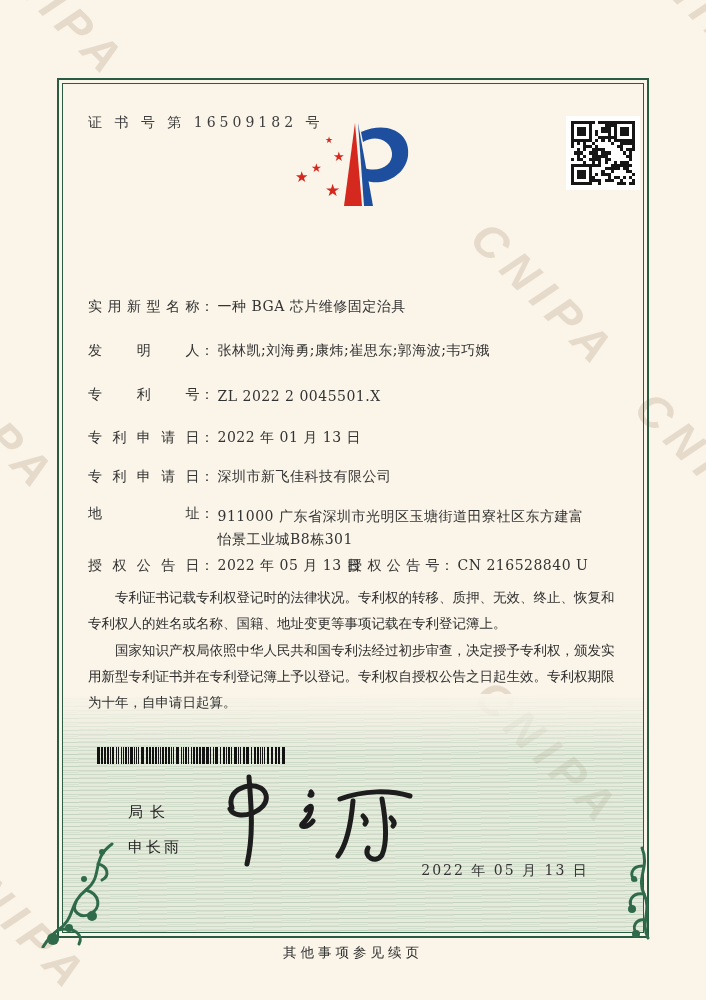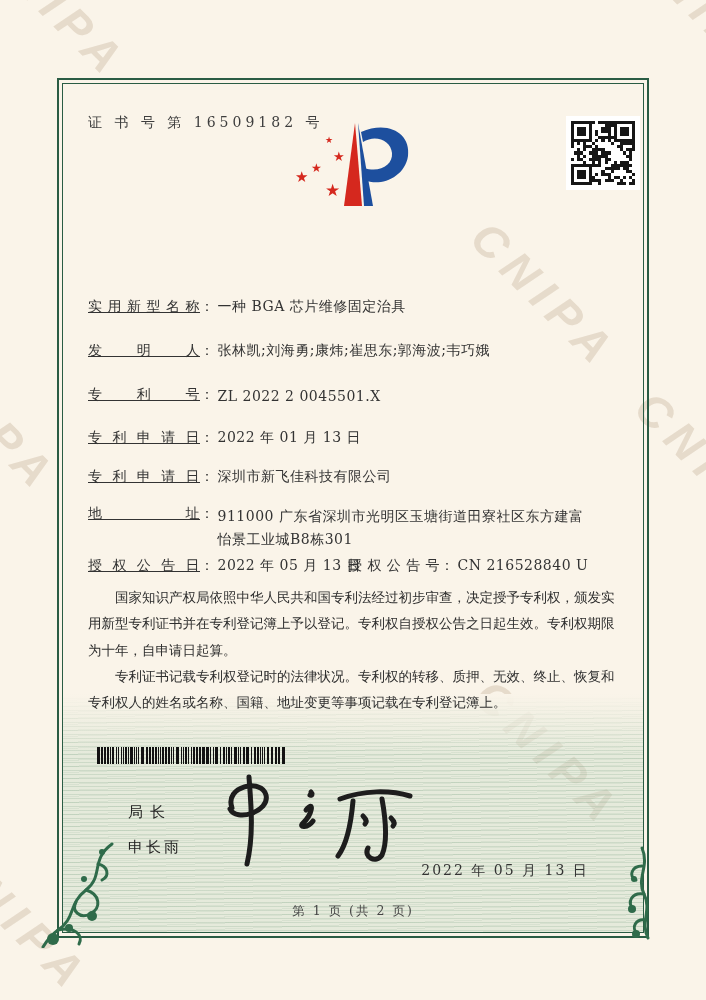--- a/index.html
+++ b/index.html
@@ -62,21 +62,21 @@
   .qr i{background:#161616;}
 
   .title{
     position:absolute;left:0;right:0;top:208px;text-align:center;
     font-size:35px;font-weight:700;color:#1b1b1b;
     letter-spacing:14px;text-indent:14px;
   }
 
   
   .row{position:absolute;left:88px;display:flex;font-size:14px;color:#333;letter-spacing:0.5px;}
-  .row .lbl{width:112px;flex:none;text-align:justify;text-align-last:justify;text-decoration:underline;}
+  .row .lbl{width:112px;flex:none;text-align:justify;text-align-last:justify;}
   .row .colon{flex:none;}
   .row .val{margin-left:3px;}
   .r-name{top:298px;}
   .r-inv{top:342px;}
   .r-pno{top:386px;align-items:flex-end;}
   .r-adate{top:429px;}
   .r-patentee{top:468px;}
   .r-addr{top:505px;}
   .r-addr .val{width:375px;line-height:1.65;}
   .r-grant{top:557px;}
@@ -635,22 +635,22 @@
       <span class="colon">：</span>
       <span class="val">2022 年 05 月 13 日</span>
   </div>
   <div class="r-grant2">
     <span class="lbl">授权公告号</span>
       <span class="colon">：</span>
       <span class="val">CN 216528840 U</span>
   </div>
 
   <div class="body-text">
+    <p>专利证书记载专利权登记时的法律状况。专利权的转移、质押、无效、终止、恢复和专利权人的姓名或名称、国籍、地址变更等事项记载在专利登记簿上。</p>
     <p>国家知识产权局依照中华人民共和国专利法经过初步审查，决定授予专利权，颁发实用新型专利证书并在专利登记簿上予以登记。专利权自授权公告之日起生效。专利权期限为十年，自申请日起算。</p>
-    <p>专利证书记载专利权登记时的法律状况。专利权的转移、质押、无效、终止、恢复和专利权人的姓名或名称、国籍、地址变更等事项记载在专利登记簿上。</p>
   </div>
 
   <div class="barcode" id="barcode">
       <i style="width: 3px; margin-right: 1px;"></i>
       <i style="width: 2px; margin-right: 1px;"></i>
       <i style="width: 2px; margin-right: 1px;"></i>
       <i style="width: 2px; margin-right: 1px;"></i>
       <i style="width: 1px; margin-right: 1px;"></i>
       <i style="width: 2px; margin-right: 2px;"></i>
       <i style="width: 1px; margin-right: 1px;"></i>
@@ -757,15 +757,15 @@
         <path d="M62,74 C52,72 46,82 54,88"></path>
       </g>
       <g fill="#2f6b4a">
         <circle cx="48" cy="63" r="4"></circle>
           <circle cx="50" cy="33" r="3"></circle>
         <circle cx="52" cy="88" r="4"></circle>
       </g>
     </svg>
   </div>
 
-  <div class="page-indicator">第 1 页 (共 2 页)</div>
+  <div class="footer-note">其他事项参见续页</div>
 
 </div>
 
 </body></html>

